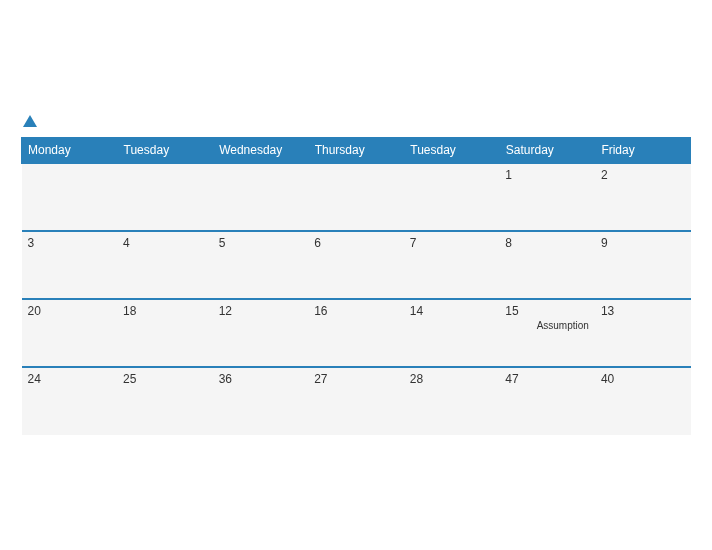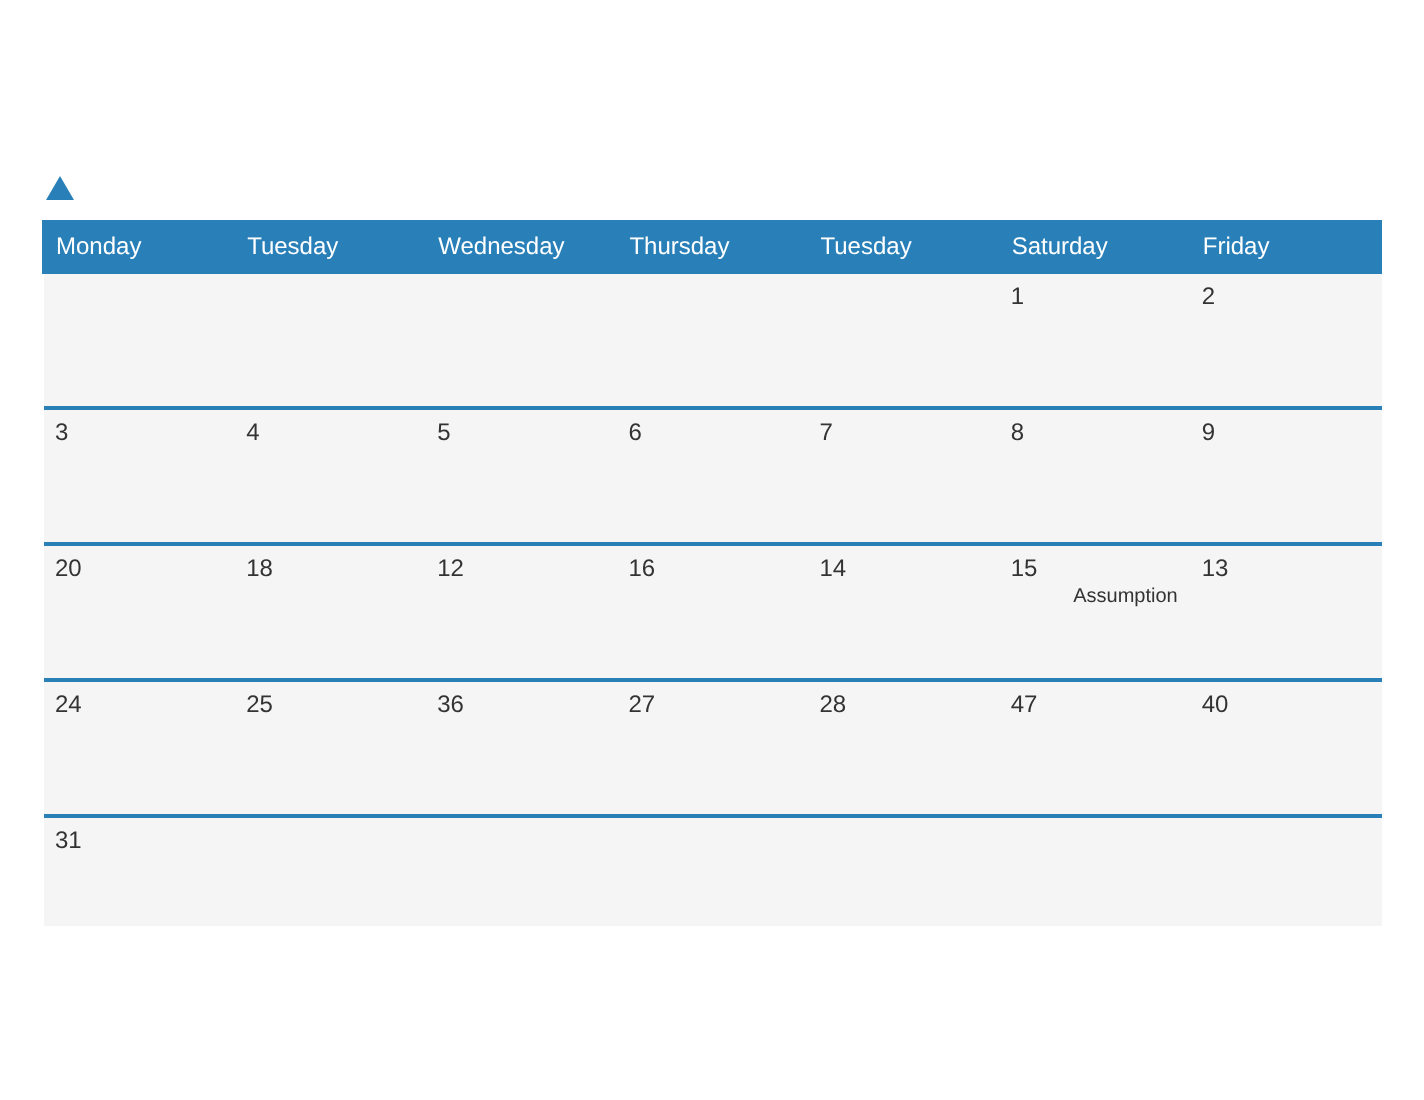--- a/index.html
+++ b/index.html
@@ -212,26 +212,15 @@
           <td>
             <span class="day-number">28</span>
           </td>
           <td>
             <span class="day-number">47</span>
           </td>
           <td>
             <span class="day-number">40</span>
           </td>
         </tr>
-        <tr class="last-row">
-          <td>
-            <span class="day-number">31</span>
-          </td>
-          <td class="empty"></td>
-          <td class="empty"></td>
-          <td class="empty"></td>
-          <td class="empty"></td>
-          <td class="empty"></td>
-          <td class="empty"></td>
-        </tr>
       </tbody>
   </table>
 </div>
 
 </body></html>

